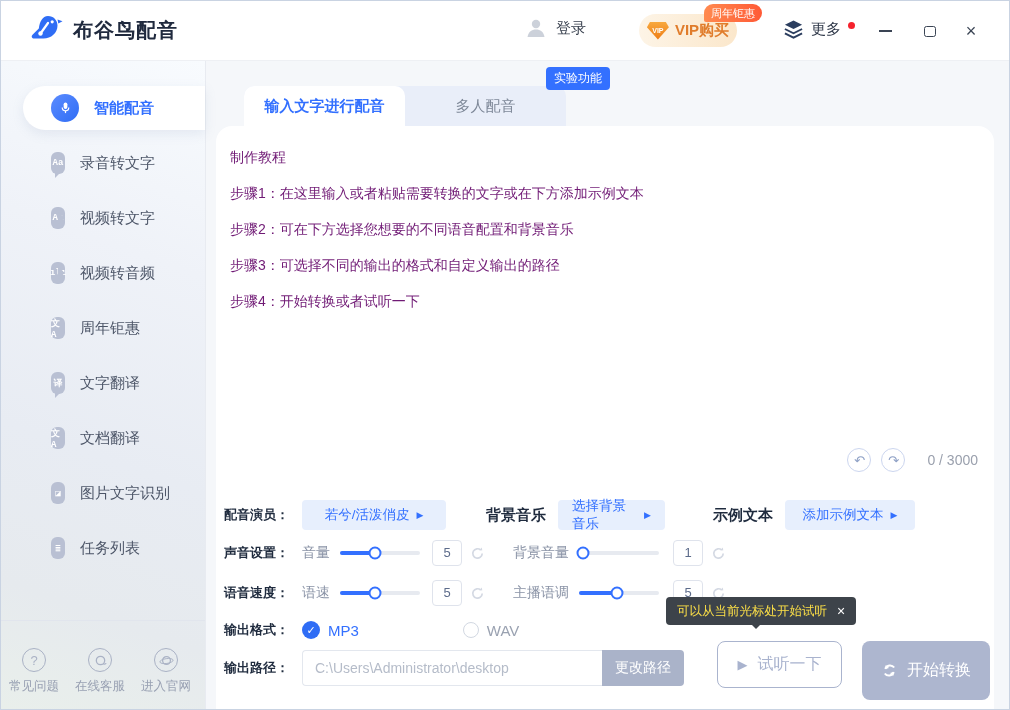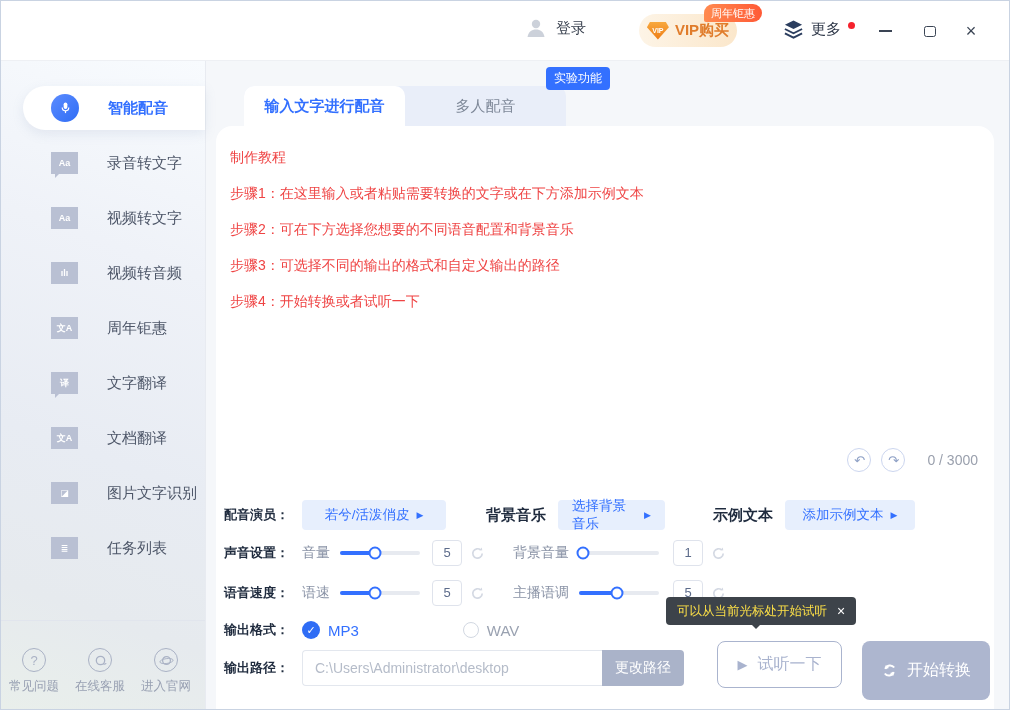--- a/index.html
+++ b/index.html
@@ -34,26 +34,26 @@
              align-items:center; justify-content:center; cursor:pointer; color:#3a4454; }
   .btn-min { left:872px; } .btn-max { left:917px; } .btn-close { left:958px; font-size:18px; }
   .min-bar { width:13px; height:2px; background:#3a4454; }
   .max-box { width:12px; height:11px; border:1.6px solid #3a4454; border-radius:2.5px; }
   
   .sidebar { position:absolute; left:0; top:60px; width:205px; bottom:0;
              background:linear-gradient(200deg,#f8fbfe 0%,#eff2f8 30%,#e8ecf3 60%,#e6eaee 82%,#e9efeb 100%);
              border-right:1px solid #e8ebf1; z-index:2; }
   .nav { padding-top:25px; }
   .nav-item { display:flex; align-items:center; height:44px; margin:0 0 11px 22px;
-              padding-left:28px; gap:29px; cursor:pointer; }
+              padding-left:28px; gap:15px; cursor:pointer;font-family:Liberation Mono, monospace; }
   .nav-item.active { background:#fff; border-radius:22px 0 0 22px;
                      box-shadow:0 4px 12px rgba(120,140,180,.14); }
   .nav-label { font-size:15px; color:#4d5668; }
   .nav-item.active .nav-label { color:#3370ff; font-weight:bold; }
-  .nav-icon { width:27px; height:22px; border-radius:0; background:#b9c0d3; color:#fff;
+  .nav-icon { width:14px; height:22px; border-radius:6px; background:#b9c0d3; color:#fff;
               font-size:9px; font-weight:bold; display:flex; align-items:center;
               justify-content:center; position:relative; flex:none; }
   .nav-icon.bubble::after { content:""; position:absolute; left:4px; bottom:-4px;
               border:4px solid transparent; border-top-color:#b9c0d3; border-left-color:#b9c0d3; }
   .nav-icon.cam::after { content:""; position:absolute; right:-6px; top:5px;
               border:6px solid transparent; border-left:7px solid #b9c0d3; }
   .nav-icon.mic-active { width:28px; height:28px; border-radius:50%;
               background:linear-gradient(135deg,#5c8cff,#2f6df5); }
   .sidebar-divider { position:absolute; left:0; right:0; bottom:88px; height:1px; background:#e1e5ed; }
   .sidebar-footer { position:absolute; left:0; right:6px; bottom:14px; display:flex;
@@ -68,21 +68,21 @@
           background:#e9eef9; border-radius:10px 10px 0 0; }
   .tab { flex:1; display:flex; align-items:center; justify-content:center; font-size:15px;
          color:#7e8898; cursor:pointer; }
   .tab.active { background:#fff; border-radius:10px 10px 0 0; color:#3370ff; font-weight:bold; }
   .exp-badge { position:absolute; left:340px; top:6px; background:#3370ff; color:#fff;
                font-size:12px; padding:3px 8px; border-radius:4px; z-index:4; }
   .card { position:absolute; left:10px; top:65px; width:778px; height:585px; background:#fff;
           border-radius:16px 16px 0 0; }
   
   .editor { position:relative; padding:23px 16px 0 14px; height:350px; cursor:text; }
-  .ph-title, .ph-step { font-size:14px; color:#ef4444; line-height:16px; margin-bottom:20px; }
+  .ph-title, .ph-step { font-size:14px; color:#701a75; line-height:16px; margin-bottom:20px; }
   .editor-footer { position:absolute; top:322px; right:16px; display:flex; align-items:center; gap:10px; }
   .circle-btn { width:24px; height:24px; border:1px solid #ccd6ef; border-radius:50%;
                 color:#8fa1c6; font-size:13px; display:flex; align-items:center;
                 justify-content:center; cursor:pointer; }
   .char-counter { font-size:14px; color:#9aa0ad; margin-left:12px; }
   
   .srow { position:absolute; left:8px; display:flex; align-items:center; }
   .row-voice  { top:374px; height:30px; }
   .row-sound  { top:414px; height:26px; }
   .row-speed  { top:454px; height:26px; }
@@ -133,20 +133,30 @@
              border:6px solid transparent; border-top:6px solid #3d434a; }
   .tooltip-text { color:#fde047; font-size:12.5px; }
   .tooltip-close { color:#fff; font-size:14px; margin-left:10px; cursor:pointer; }
 </style>
 </head>
 <body>
 
 <div class="window">
 
   <div class="topbar">
+    <div class="logo-group">
+      <svg width="36" height="34" viewBox="0 0 36 34">
+        <path fill="#2f6df5" d="M21 3c5.5 0 9.5 4.2 9.5 9.6 0 7.6-6.4 13-14 13H7.2c-2.3 0-3.3-2.2-1.7-3.9l6.3-6.3C12.8 8.6 15.4 3 21 3z"></path>
+        <circle fill="#fff" cx="25.2" cy="8.8" r="1.6"></circle>
+        <path fill="#2f6df5" d="M30.5 6.5l5 1.8-4.2 2.2z"></path>
+        <path d="M13.5 20.5 21 10" stroke="#fff" stroke-width="2.2" fill="none" stroke-linecap="round"></path>
+        <circle fill="#fff" cx="13.5" cy="20.5" r="2.2"></circle>
+      </svg>
+      <span class="app-title">布谷鸟配音</span>
+    </div>
 
     <div class="login-group">
       <svg width="22" height="22" viewBox="0 0 22 22">
         <circle cx="11" cy="7" r="4.2" fill="#ccd1da"></circle>
         <path d="M2.5 20c.8-5 4.3-7.4 8.5-7.4s7.7 2.4 8.5 7.4z" fill="#ccd1da"></path>
       </svg>
       <span class="login-label">登录</span>
     </div>
 
     <div class="vip-pill">

